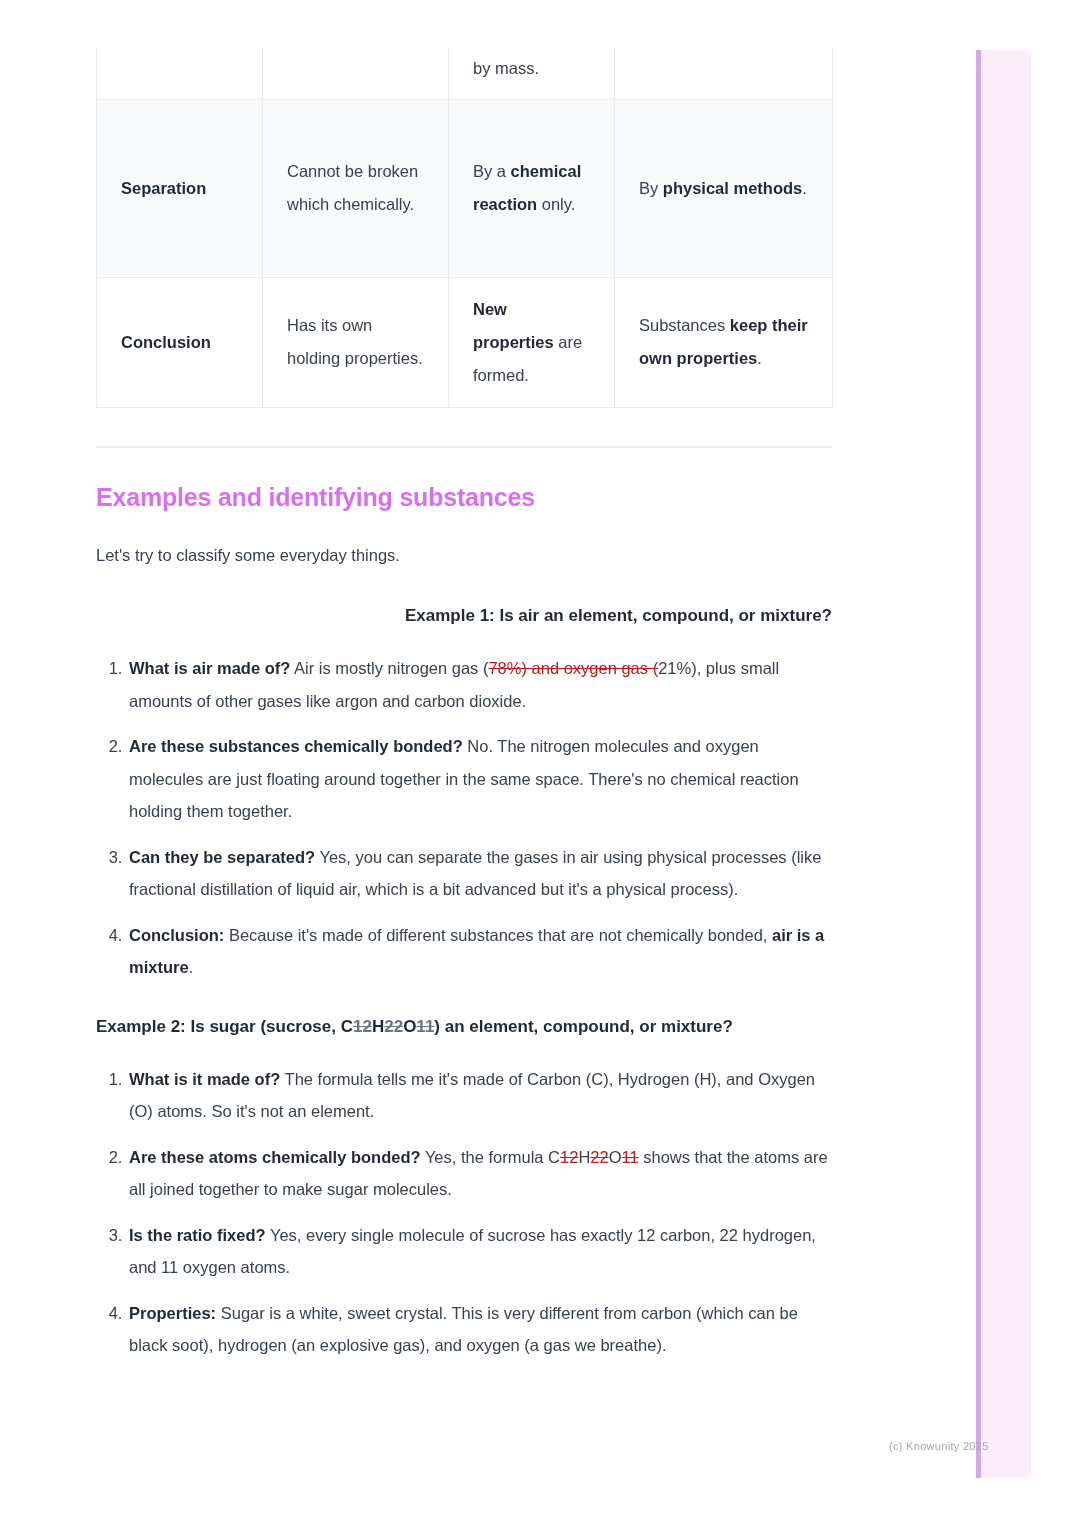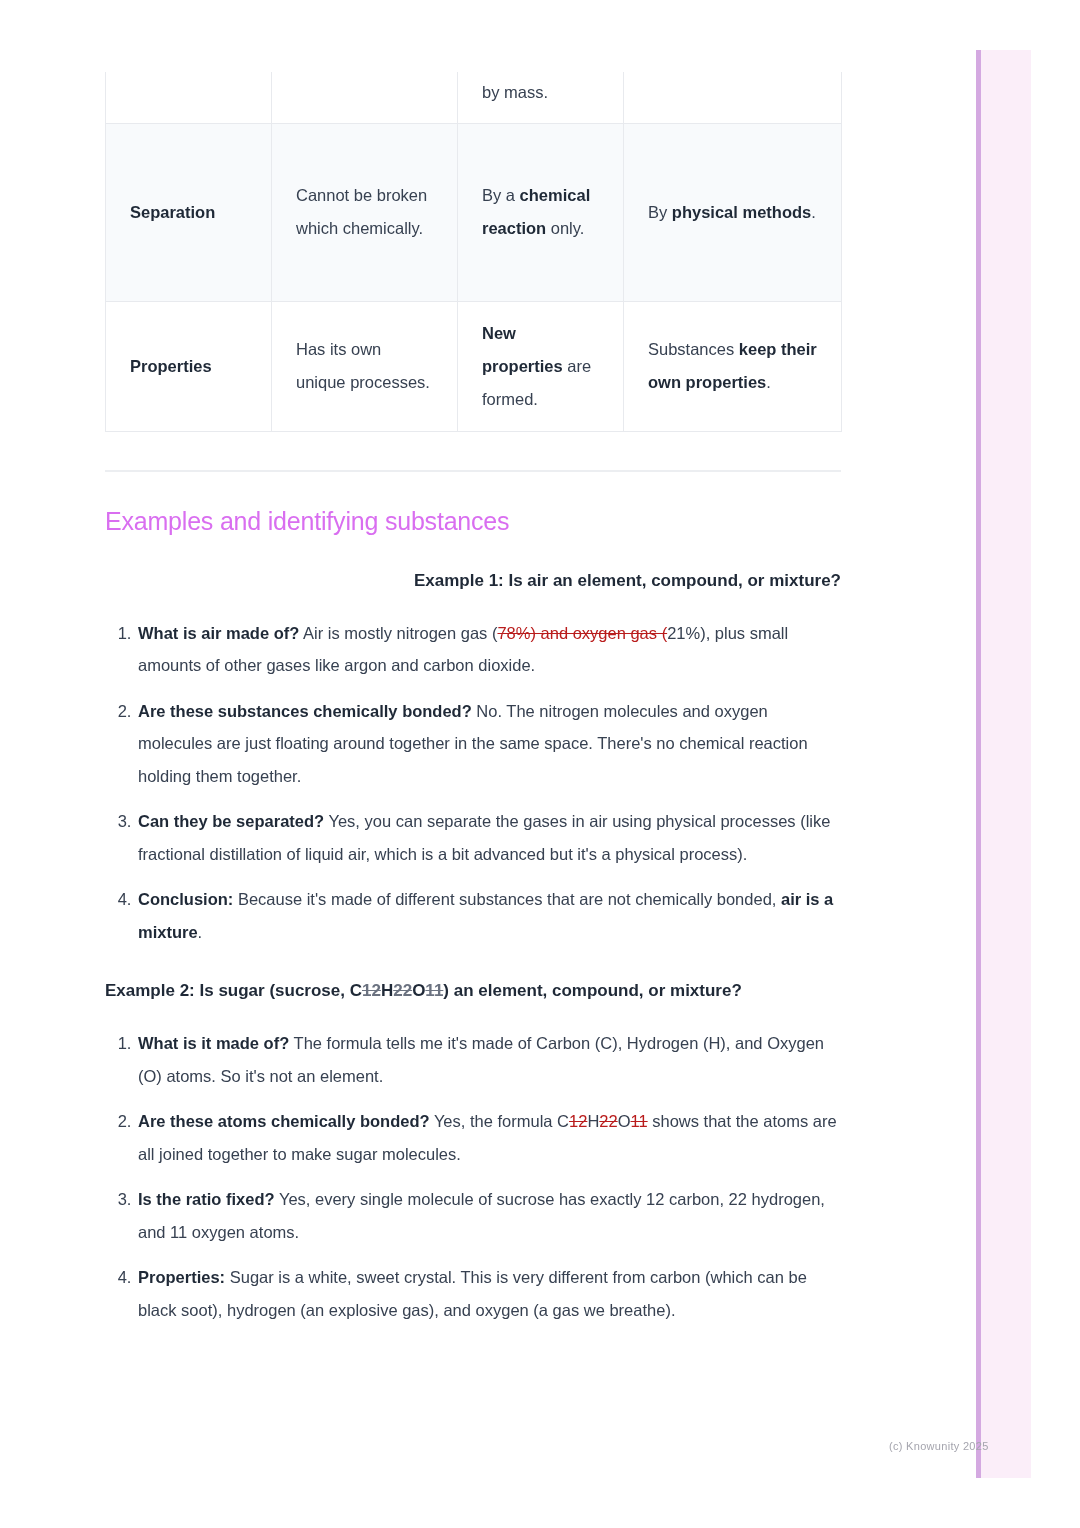--- a/index.html
+++ b/index.html
@@ -21,22 +21,22 @@
     position: absolute; left: 981px; top: 50px;
     width: 50px; height: 1428px;
     background: #fbeef9; z-index: 1;
   }
   .watermark {
     position: absolute; left: 889px; top: 1440px;
     font-size: 11px; color: #a5a5ae; z-index: 3;
     letter-spacing: 0.3px; white-space: nowrap;
   }
   .content {
-    position: absolute; left: 105px; top: 0;
-    width: 736px; z-index: 0; margin-top: 24px;
+    position: absolute; left: 96px; top: 0;
+    width: 736px; z-index: 0;
   }
   
   table.data-table {
     border-collapse: collapse;
     width: 736px;
     margin-top: 48px;
     table-layout: fixed;
     font-size: 16.5px;
     color: #374151;
   }
@@ -57,21 +57,21 @@
   
   hr.divider {
     border: none;
     border-top: 2px solid #eceef1;
     margin: 38px 0 0 0;
   }
   h2.section-heading {
     margin: 34px 0 0 0;
     font-size: 25px;
     line-height: 30px;
-    font-weight: 400;
+    font-weight: 700;
     color: #d96ef0;
     letter-spacing: -0.2px;
   }
   p.intro {
     margin: 27px 0 0 0;
     font-size: 16.5px;
     line-height: 32.5px;
   }
   p.example-title {
     margin: 26px 0 0 0;
@@ -118,32 +118,33 @@
         <td><span>by mass.</span></td>
         <td></td>
       </tr>
       <tr class="row-sep">
         <td><span class="b">Separation</span></td>
         <td><span>Cannot be broken which chemically.</span></td>
         <td><span>By a </span><span class="b">chemical reaction</span><span> only.</span></td>
         <td><span>By </span><span class="b">physical methods</span><span>.</span></td>
       </tr>
       <tr class="row-prop">
-        <td><span class="b">Properties</span></td>
-        <td><span>Has its own unique processes.</span></td>
+        <td><span class="b">Conclusion</span></td>
+        <td><span>Has its own holding properties.</span></td>
         <td><span class="b">New properties</span><span> are formed.</span></td>
         <td><span>Substances </span><span class="b">keep their own properties</span><span>.</span></td>
       </tr>
     </tbody>
   </table>
 
   <hr class="divider">
 
   <h2 class="section-heading">Examples and identifying substances</h2>
 
+  <p class="intro">Let's try to classify some everyday things.</p>
 
   <p class="example-title"><span class="b">Example 1: Is air an element, compound, or mixture?</span></p>
 
   <ol class="steps">
     <li><span class="b">What is air made of?</span><span> Air is mostly nitrogen gas (</span><span class="s">78%) and oxygen gas (</span><span>21%), plus small amounts of other gases like argon and carbon dioxide.</span></li>
     <li><span class="b">Are these substances chemically bonded?</span><span> No. The nitrogen molecules and oxygen molecules are just floating around together in the same space. There's no chemical reaction holding them together.</span></li>
     <li><span class="b">Can they be separated?</span><span> Yes, you can separate the gases in air using physical processes (like fractional distillation of liquid air, which is a bit advanced but it's a physical process).</span></li>
     <li><span class="b">Conclusion:</span><span> Because it's made of different substances that are not chemically bonded, </span><span class="b">air is a mixture</span><span>.</span></li>
   </ol>
 

